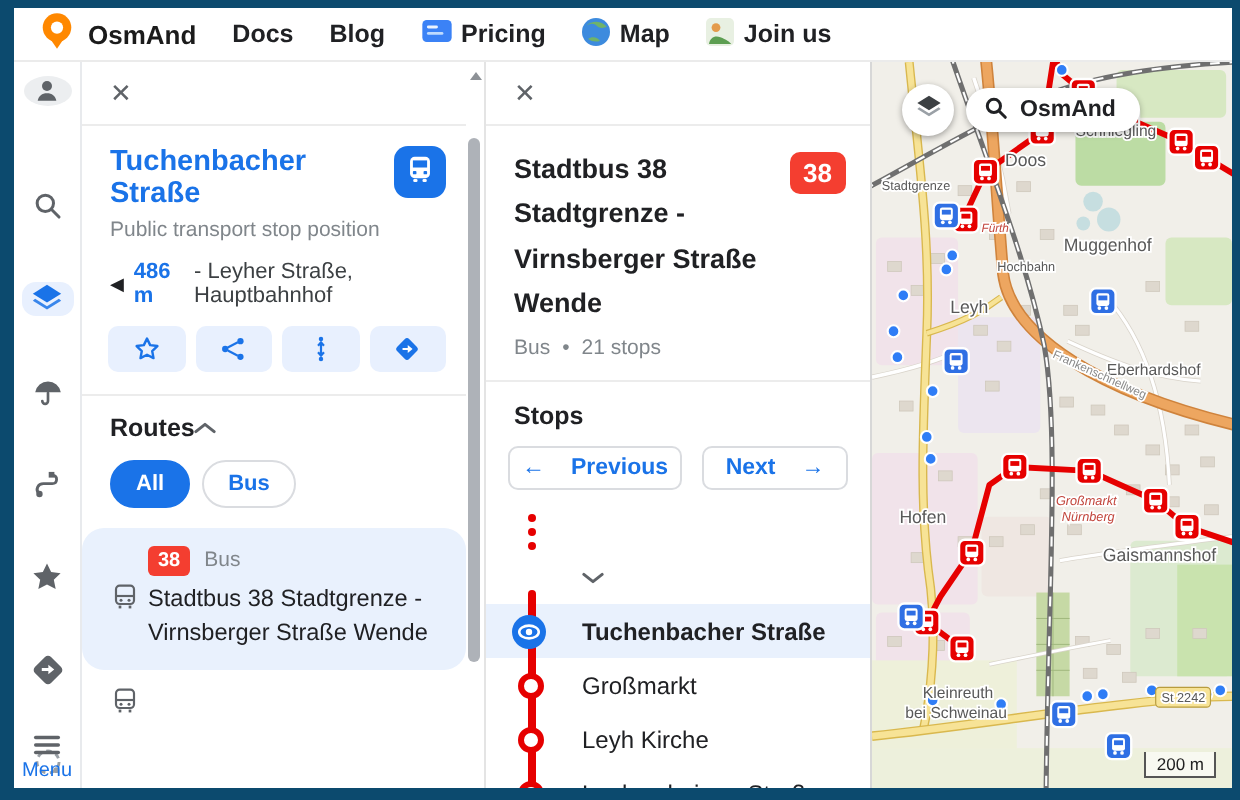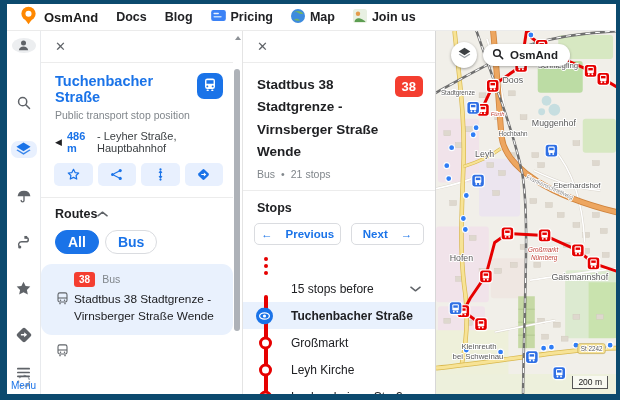--- a/index.html
+++ b/index.html
@@ -44,21 +44,21 @@
   .distance-row{display:flex;align-items:center;gap:5px;padding:9px 14px 0;font-size:11px;color:#3c4043;}
   .dir-tri{font-size:9px;color:#202124;}
   .dist{color:#1a73e8;font-weight:bold;}
   .actions{display:flex;gap:5px;padding:9px 10px 11px 13px;}
   .action-btn{flex:1;height:23px;background:#e8f0fe;border:none;border-radius:5px;
               display:flex;align-items:center;justify-content:center;cursor:pointer;}
   .section-row{display:flex;align-items:center;padding:9px 14px 7px;}
   .section-row h2{font-size:12.5px;font-weight:bold;color:#202124;}
   .chev{stroke:#5f6368;fill:none;stroke-width:1.6;stroke-linecap:round;stroke-linejoin:round;}
   .chips{display:flex;gap:6px;padding:2px 14px 10px;}
-  .chip{height:22px;padding:0 12px;border-radius:12px;font-size:14px;font-weight:bold;
+  .chip{height:22px;padding:0 12px;border-radius:12px;font-size:11px;font-weight:bold;
         display:flex;align-items:center;cursor:pointer;background:#fff;border:1px solid #dadce0;color:#1a73e8;text-align:center;}
   .chip.active{background:#1a73e8;border-color:#1a73e8;color:#fff;}
   .route-item{display:flex;gap:4px;padding:8px 10px 10px 14px;cursor:pointer;border-radius:11px;}
   .route-item.selected{background:#e9f1fd;}
   .route-item .ric{display:flex;align-items:center;}
   .badge{background:#f43e30;color:#fff;font-size:10px;font-weight:bold;padding:2px 5px;border-radius:3px;}
   .rtype{color:#80868b;font-size:10.5px;margin-left:7px;}
   .rname{font-size:11.8px;color:#202124;margin-top:5px;line-height:1.45;}
 
   
@@ -406,21 +406,20 @@
           </button>
         </div>
         <div class="stops-wrap">
           <div class="redline"></div>
           <div class="predots">
             <i style="top:3px"></i>
               <i style="top:10px"></i>
               <i style="top:17px"></i>
           </div>
           <div class="collapse-row">
-            <span>15 stops before</span>
             <svg class="chev" width="11" height="6" viewBox="0 0 12 6">
                 <polyline points="1,1 6,5 11,1"></polyline>
               </svg>
           </div>
           <div id="stop-rows">
               <div class="stop-row current">
                 <span class="stop-marker cur">
                   <svg width="17" height="17" viewBox="0 0 16 16">
                     <circle cx="8" cy="8" r="8" fill="#1a73e8"></circle>
                     <ellipse cx="8" cy="8" rx="4.6" ry="3" fill="none" stroke="#fff" stroke-width="1.2"></ellipse>

